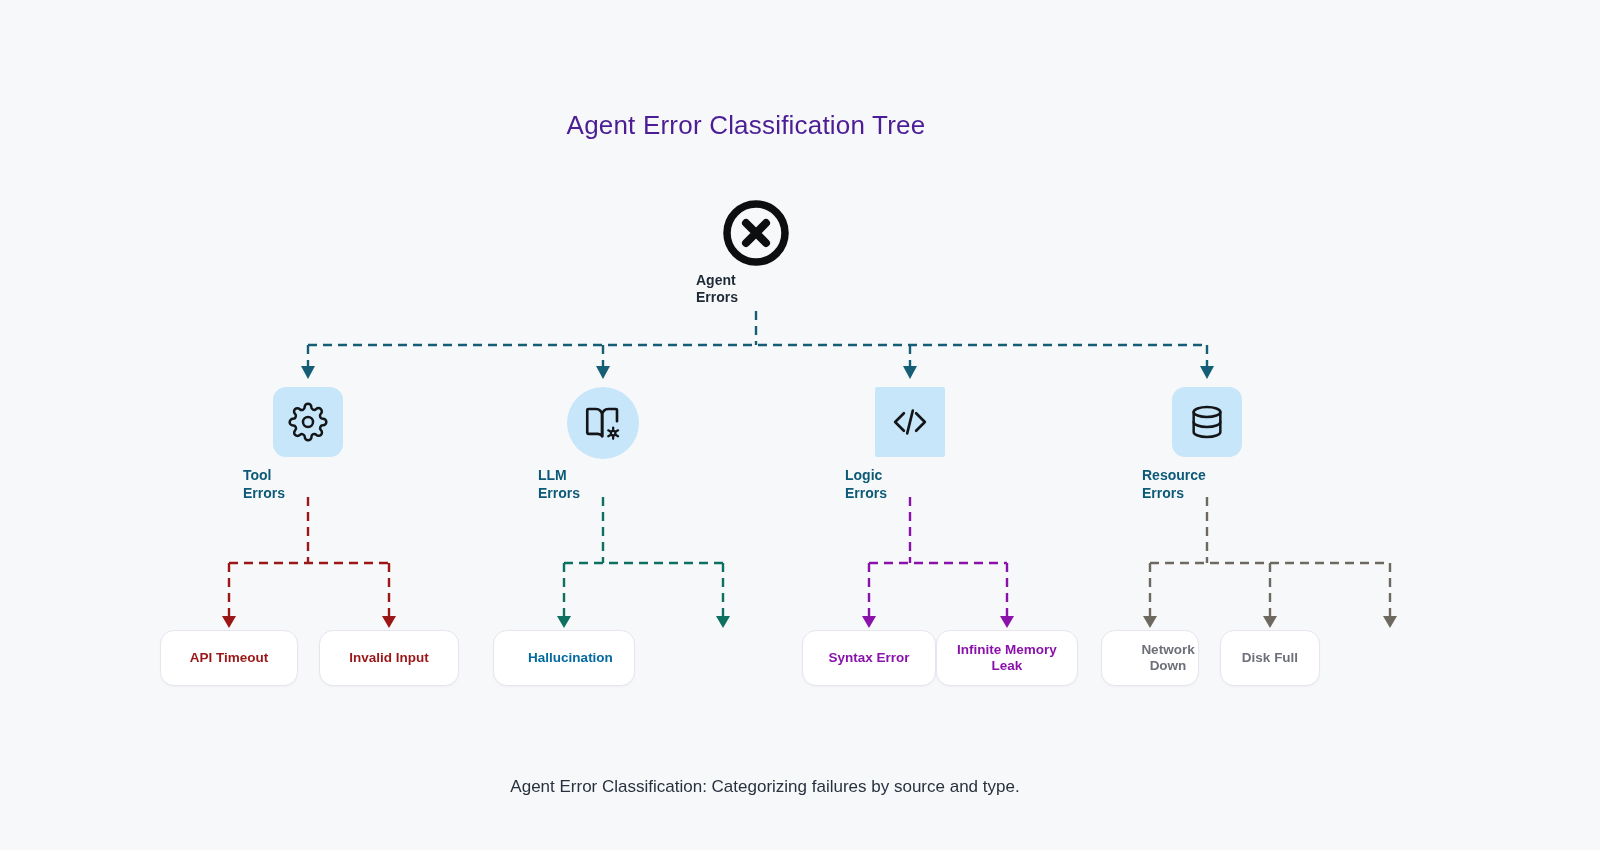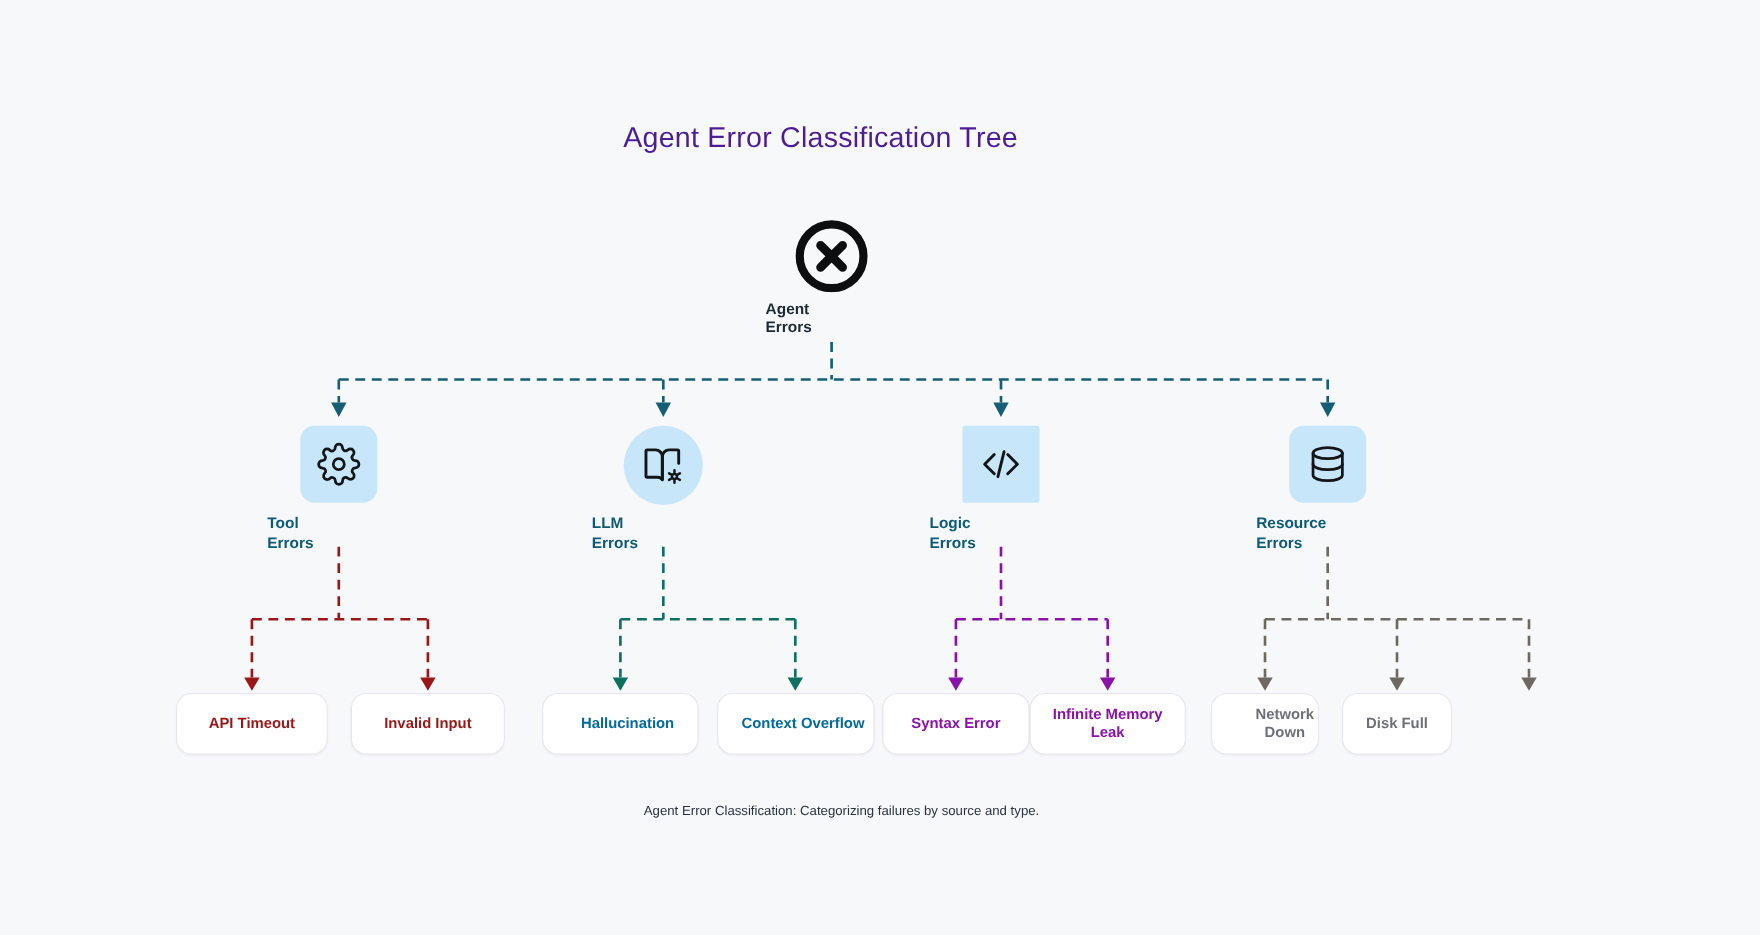--- a/index.html
+++ b/index.html
@@ -12,22 +12,22 @@
     color:#222b3a;
   }
   .canvas{position:absolute;inset:0;}
 
   
   .title{
     position:absolute;top:110px;left:746px;transform:translateX(-50%);
     font-size:26px;font-weight:500;letter-spacing:.2px;color:#4c1d95;white-space:nowrap;
   }
   .caption{
-    position:absolute;top:730px;left:765px;transform:translateX(-50%);
-    font-size:12px;font-weight:400;color:#28323f;white-space:nowrap;
+    position:absolute;top:777px;left:765px;transform:translateX(-50%);
+    font-size:17px;font-weight:400;color:#28323f;white-space:nowrap;
   }
 
   
   svg.connectors{position:absolute;left:0;top:0;}
   svg.connectors path{fill:none;stroke-width:2.4;stroke-dasharray:9 6;}
 
   
   .root-node{position:absolute;left:756px;top:234px;width:0;height:0;}
   .root-icon{position:absolute;left:-33px;top:-34px;}
   .root-label{
@@ -189,21 +189,20 @@
         <path d="M4 12c0 1.66 3.58 3 8 3s8-1.34 8-3"></path>
       </svg>
     </div>
     <div class="branch-label">Resource
 Errors</div>
   </div>
 
   <div class="leaf leaf-red leaf-1">API Timeout</div>
   <div class="leaf leaf-red leaf-2">Invalid Input</div>
   <div class="leaf leaf-green leaf-3">Hallucination</div>
-  <div class="leaf leaf-green leaf-4">Context Overflow</div>
   <div class="leaf leaf-purple leaf-5">Syntax Error</div>
   <div class="leaf leaf-purple leaf-6">Infinite Memory Leak</div>
   <div class="leaf leaf-gray leaf-7">Network Down</div>
   <div class="leaf leaf-gray leaf-8">Disk Full</div>
 
   <div class="caption">Agent Error Classification: Categorizing failures by source and type.</div>
 
 </div>
 
 </body></html>

